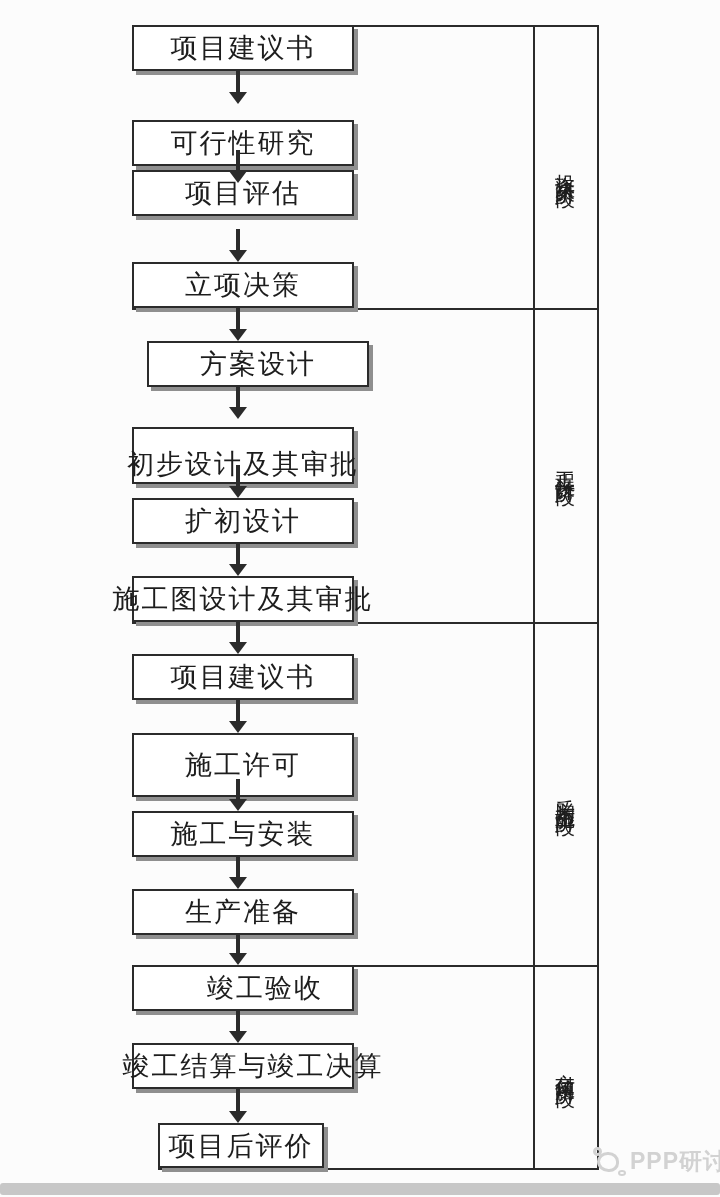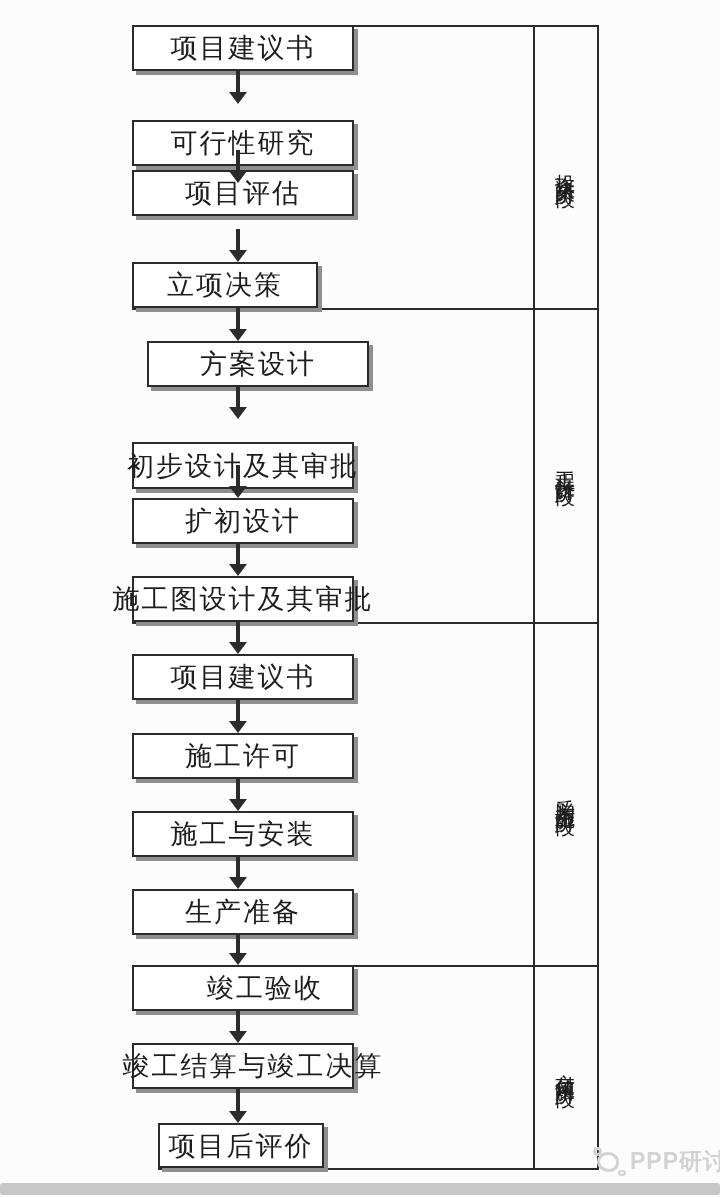--- a/index.html
+++ b/index.html
@@ -150,39 +150,39 @@
   <div id="steps-layer">
       <div class="step-box" style="left: 132px; top: 25px; width: 222px; height: 46px;">
         <div class="step-label">项目建议书</div>
       </div>
       <div class="step-box" style="left: 132px; top: 104px; width: 222px; height: 46px; margin-top: 16px;">
         <div class="step-label">可行性研究</div>
       </div>
       <div class="step-box" style="left: 132px; top: 170px; width: 222px; height: 46px;">
         <div class="step-label">项目评估</div>
       </div>
-      <div class="step-box" style="left: 132px; top: 262px; width: 186px; height: 46px;">
+      <div class="step-box" style="left: 132px; top: 262px; width: 222px; height: 46px;">
         <div class="step-label">立项决策</div>
       </div>
       <div class="step-box" style="left: 147px; top: 341px; width: 222px; height: 46px;">
         <div class="step-label">方案设计</div>
       </div>
-      <div class="step-box" style="left: 132px; top: 442px; width: 222px; height: 47px;">
+      <div class="step-box" style="left: 132px; top: 427px; width: 222px; height: 57px; align-items: flex-end;">
         <div class="step-label">初步设计及其审批</div>
       </div>
       <div class="step-box" style="left: 132px; top: 498px; width: 222px; height: 46px;">
         <div class="step-label">扩初设计</div>
       </div>
       <div class="step-box" style="left: 132px; top: 576px; width: 222px; height: 46px;">
         <div class="step-label">施工图设计及其审批</div>
       </div>
       <div class="step-box" style="left: 132px; top: 654px; width: 222px; height: 46px;">
         <div class="step-label">项目建议书</div>
       </div>
-      <div class="step-box" style="left: 132px; top: 733px; width: 222px; height: 46px;">
+      <div class="step-box" style="left: 132px; top: 733px; width: 222px; height: 64px;">
         <div class="step-label">施工许可</div>
       </div>
       <div class="step-box" style="left: 132px; top: 811px; width: 222px; height: 46px;">
         <div class="step-label">施工与安装</div>
       </div>
       <div class="step-box" style="left: 132px; top: 889px; width: 222px; height: 46px;">
         <div class="step-label">生产准备</div>
       </div>
       <div class="step-box" style="left: 132px; top: 965px; width: 222px; height: 46px; padding-left: 44px;">
         <div class="step-label">竣工验收</div>

